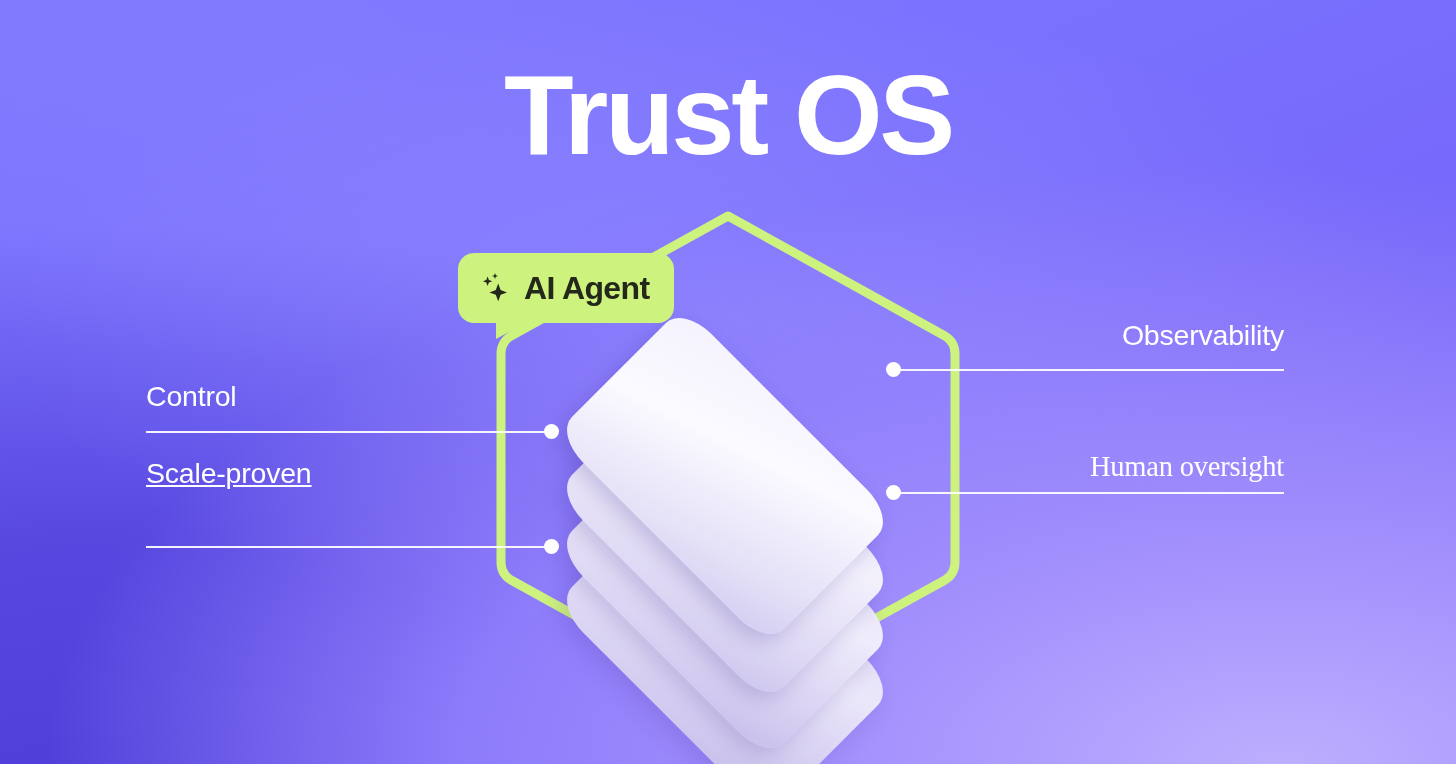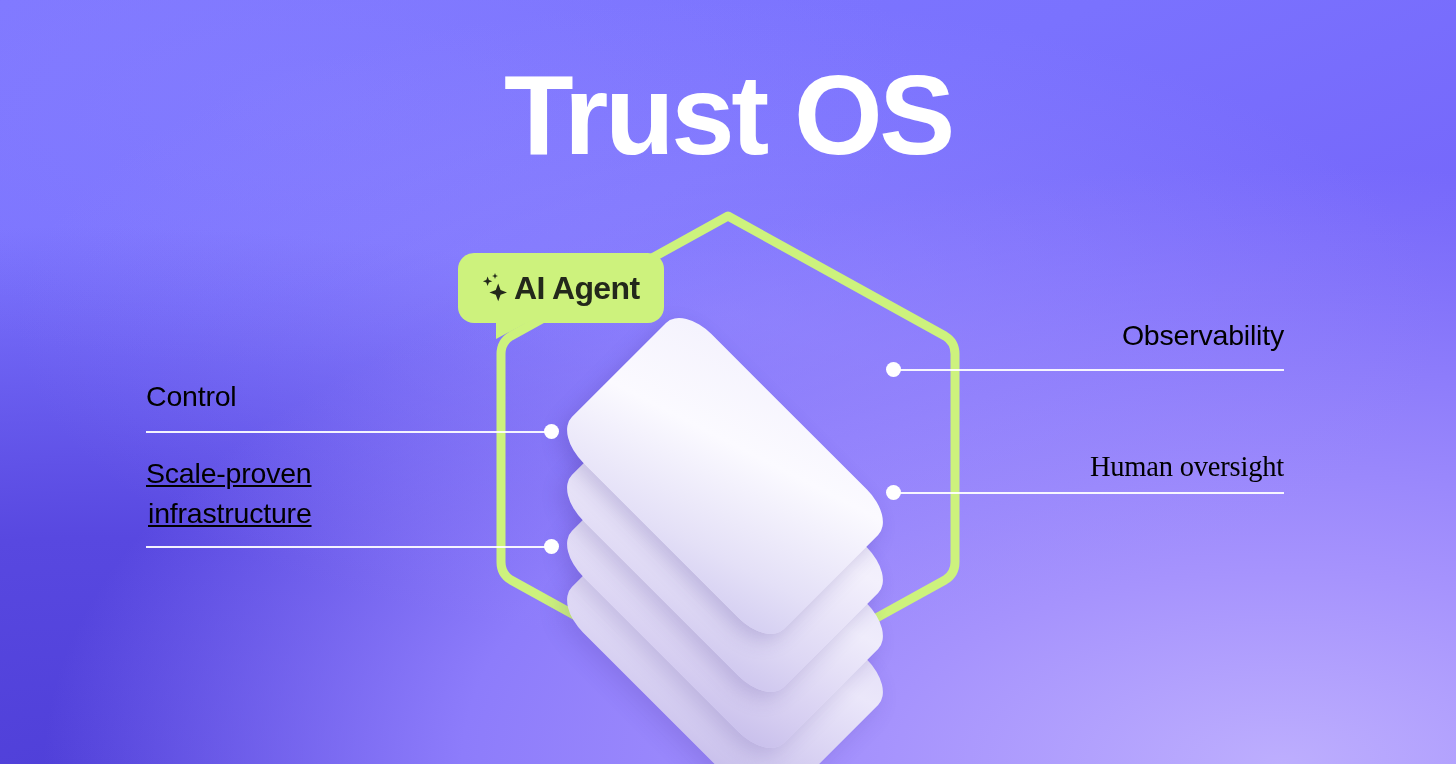--- a/index.html
+++ b/index.html
@@ -102,20 +102,21 @@
   }
 
   
   .badge {
     position: absolute;
     left: 458px;
     top: 253px;
     height: 70px;
     display: flex;
     align-items: center;
+    gap: 10px;
     padding: 0 24px 0 22px;
     border-radius: 16px;
     background: #cdf27d;
     color: #23281b;
     font-size: 32px;
     font-weight: 700;
     letter-spacing: -0.6px;
     z-index: 6;
   }
   .badge .tail {
@@ -125,21 +126,21 @@
     width: 0; height: 0;
     border-left: 0 solid transparent;
     border-right: 34px solid transparent;
     border-top: 18px solid #cdf27d;
   }
   .badge .sparkle { width: 34px; height: 34px; display: block; }
 
   
   .lbl {
     position: absolute;
-    color: #000000;
+    color: #ffffff;
     font-size: 28.5px;
     font-weight: 400;
     letter-spacing: -0.2px;
     line-height: 1.42;
     z-index: 5;
   }
   .lbl-left  { left: 146px; text-align: right; }
   .lbl-right { right: 172px; text-align: right; }
 
   .rule {
@@ -207,21 +208,20 @@
     </svg>
     <span>AI Agent</span>
   </div>
 
   <div class="lbl lbl-left" id="lbl-control">Control</div>
   <div class="rule" id="rule-control"></div>
   <div class="dot" id="dot-control"></div>
 
   <div class="lbl lbl-left" id="lbl-scale">
     <div>Scale-proven</div>
-    <div>infrastructure</div>
   </div>
   <div class="rule" id="rule-scale"></div>
   <div class="dot" id="dot-scale"></div>
 
   <div class="lbl lbl-right" id="lbl-observe">Observability</div>
   <div class="rule" id="rule-observe"></div>
   <div class="dot" id="dot-observe"></div>
 
   <div class="lbl lbl-right" id="lbl-human">Human oversight</div>
   <div class="rule" id="rule-human"></div>

